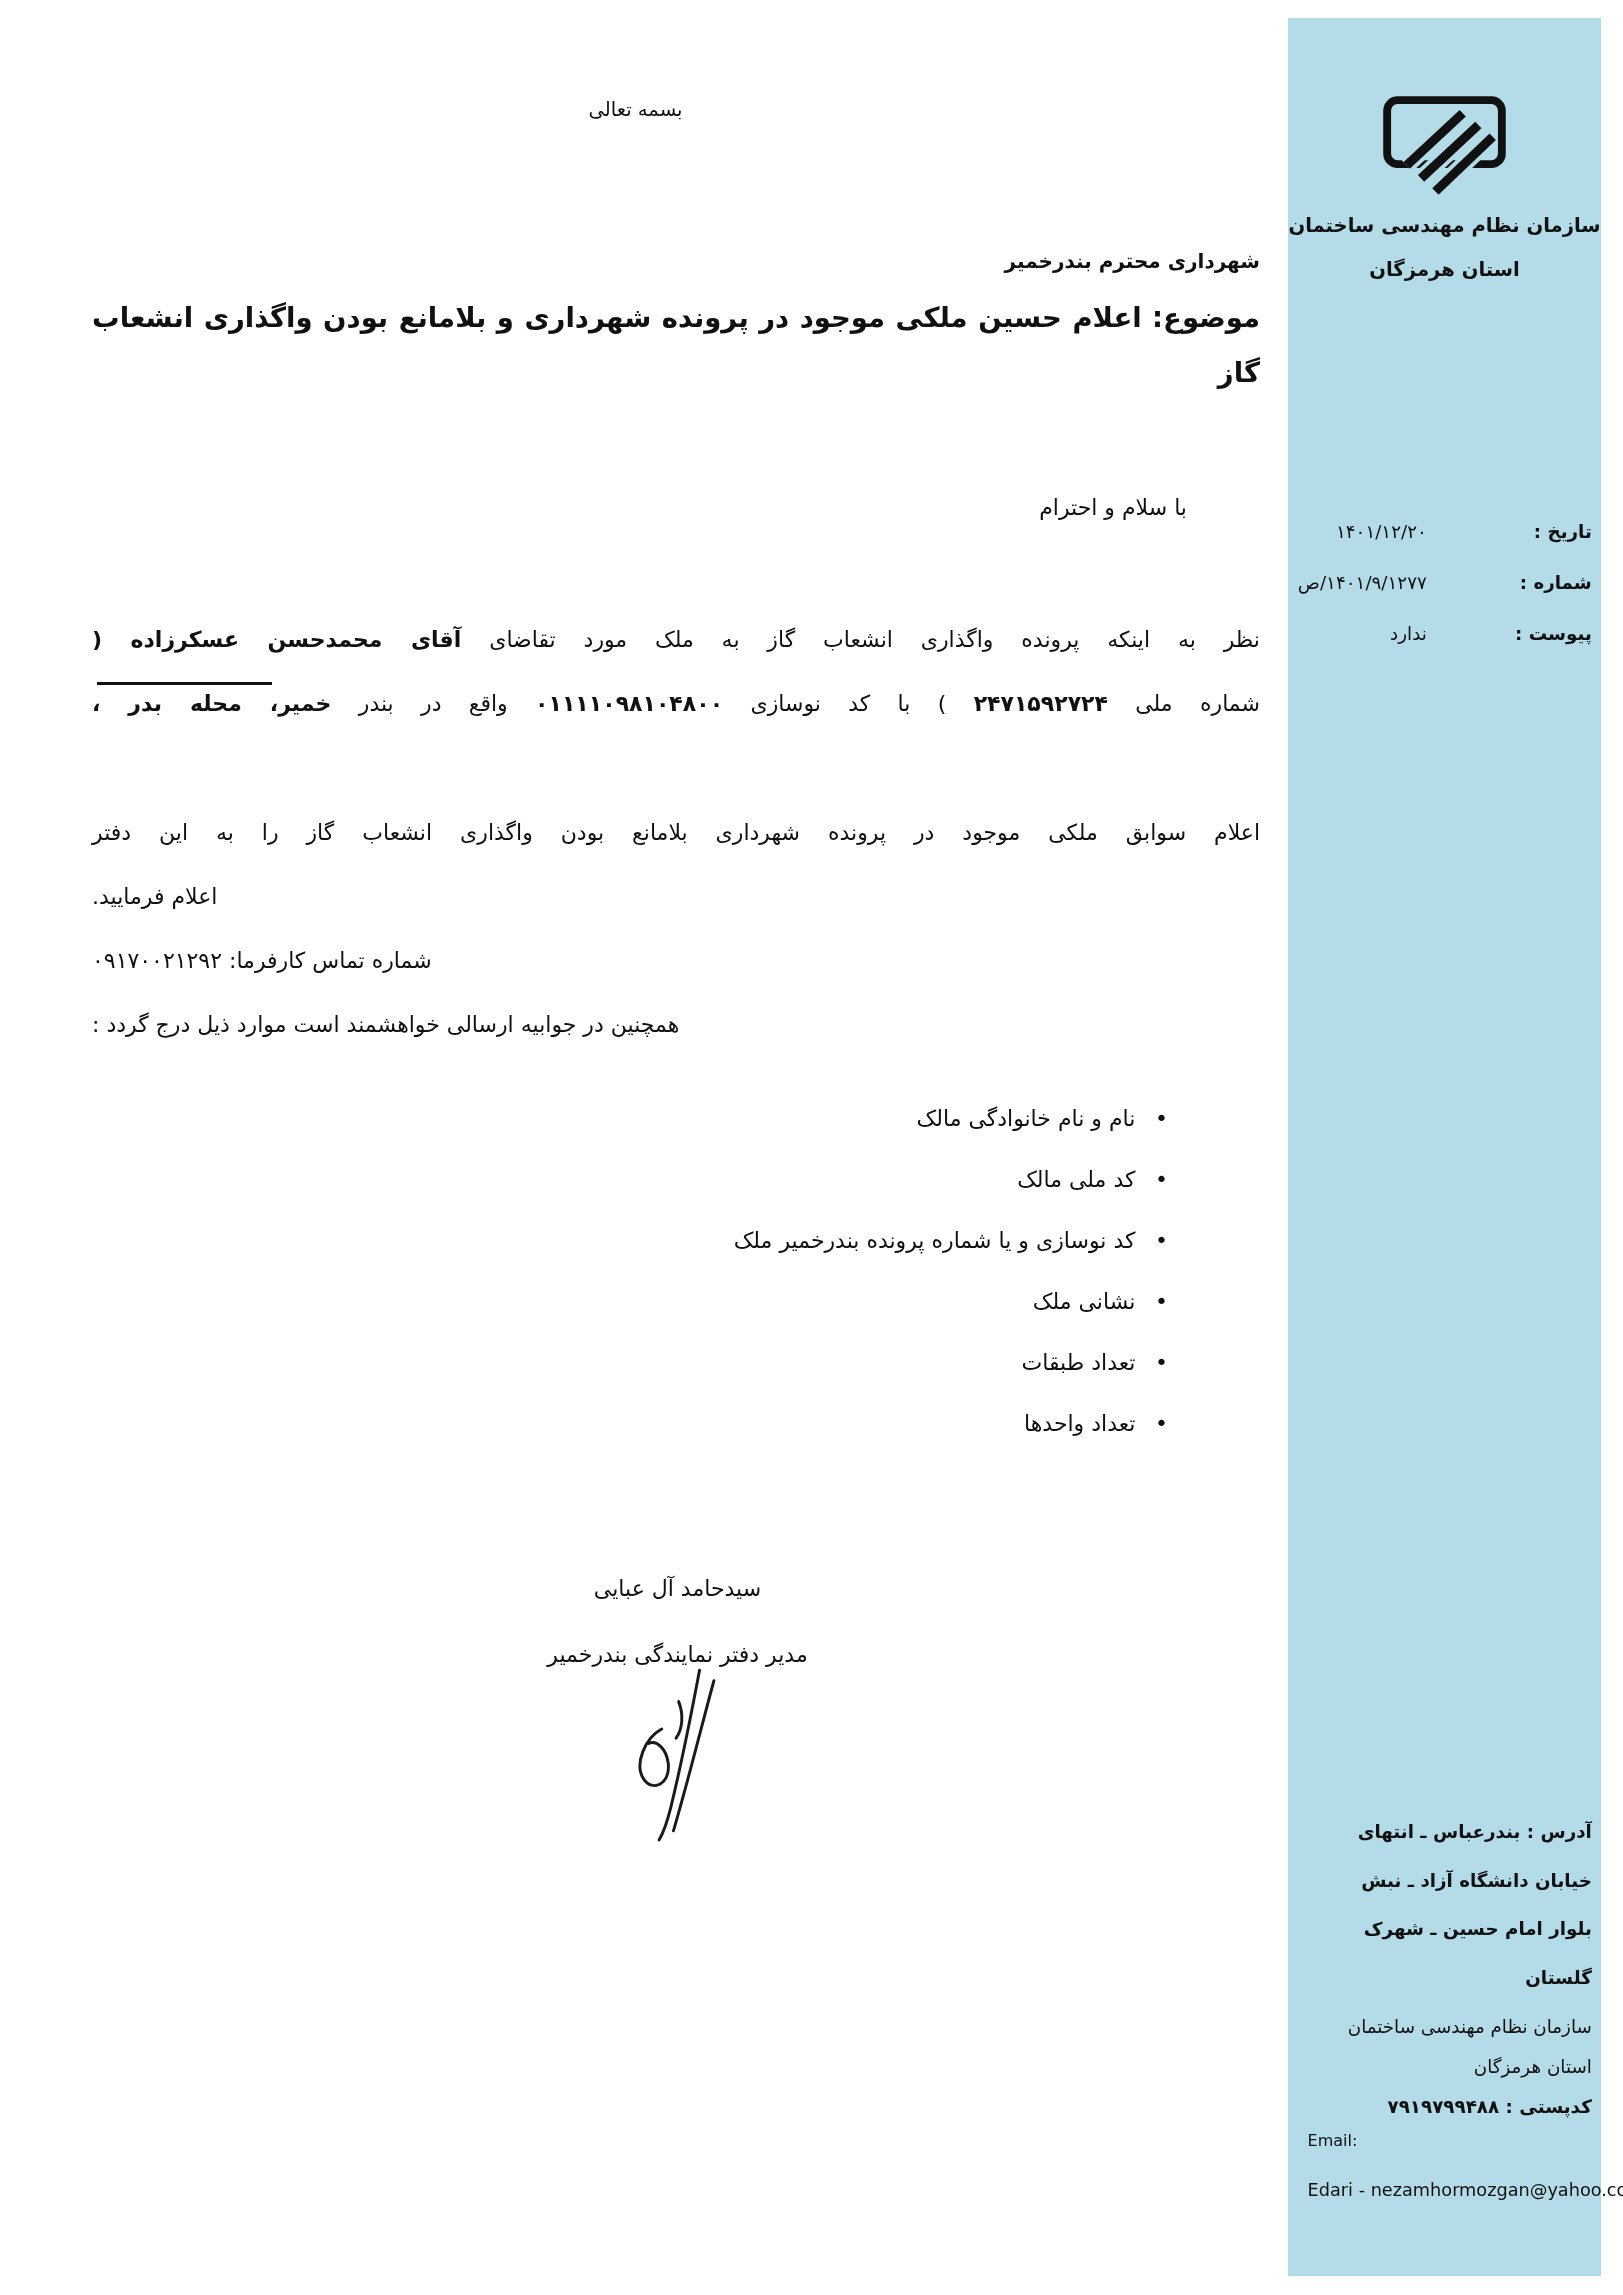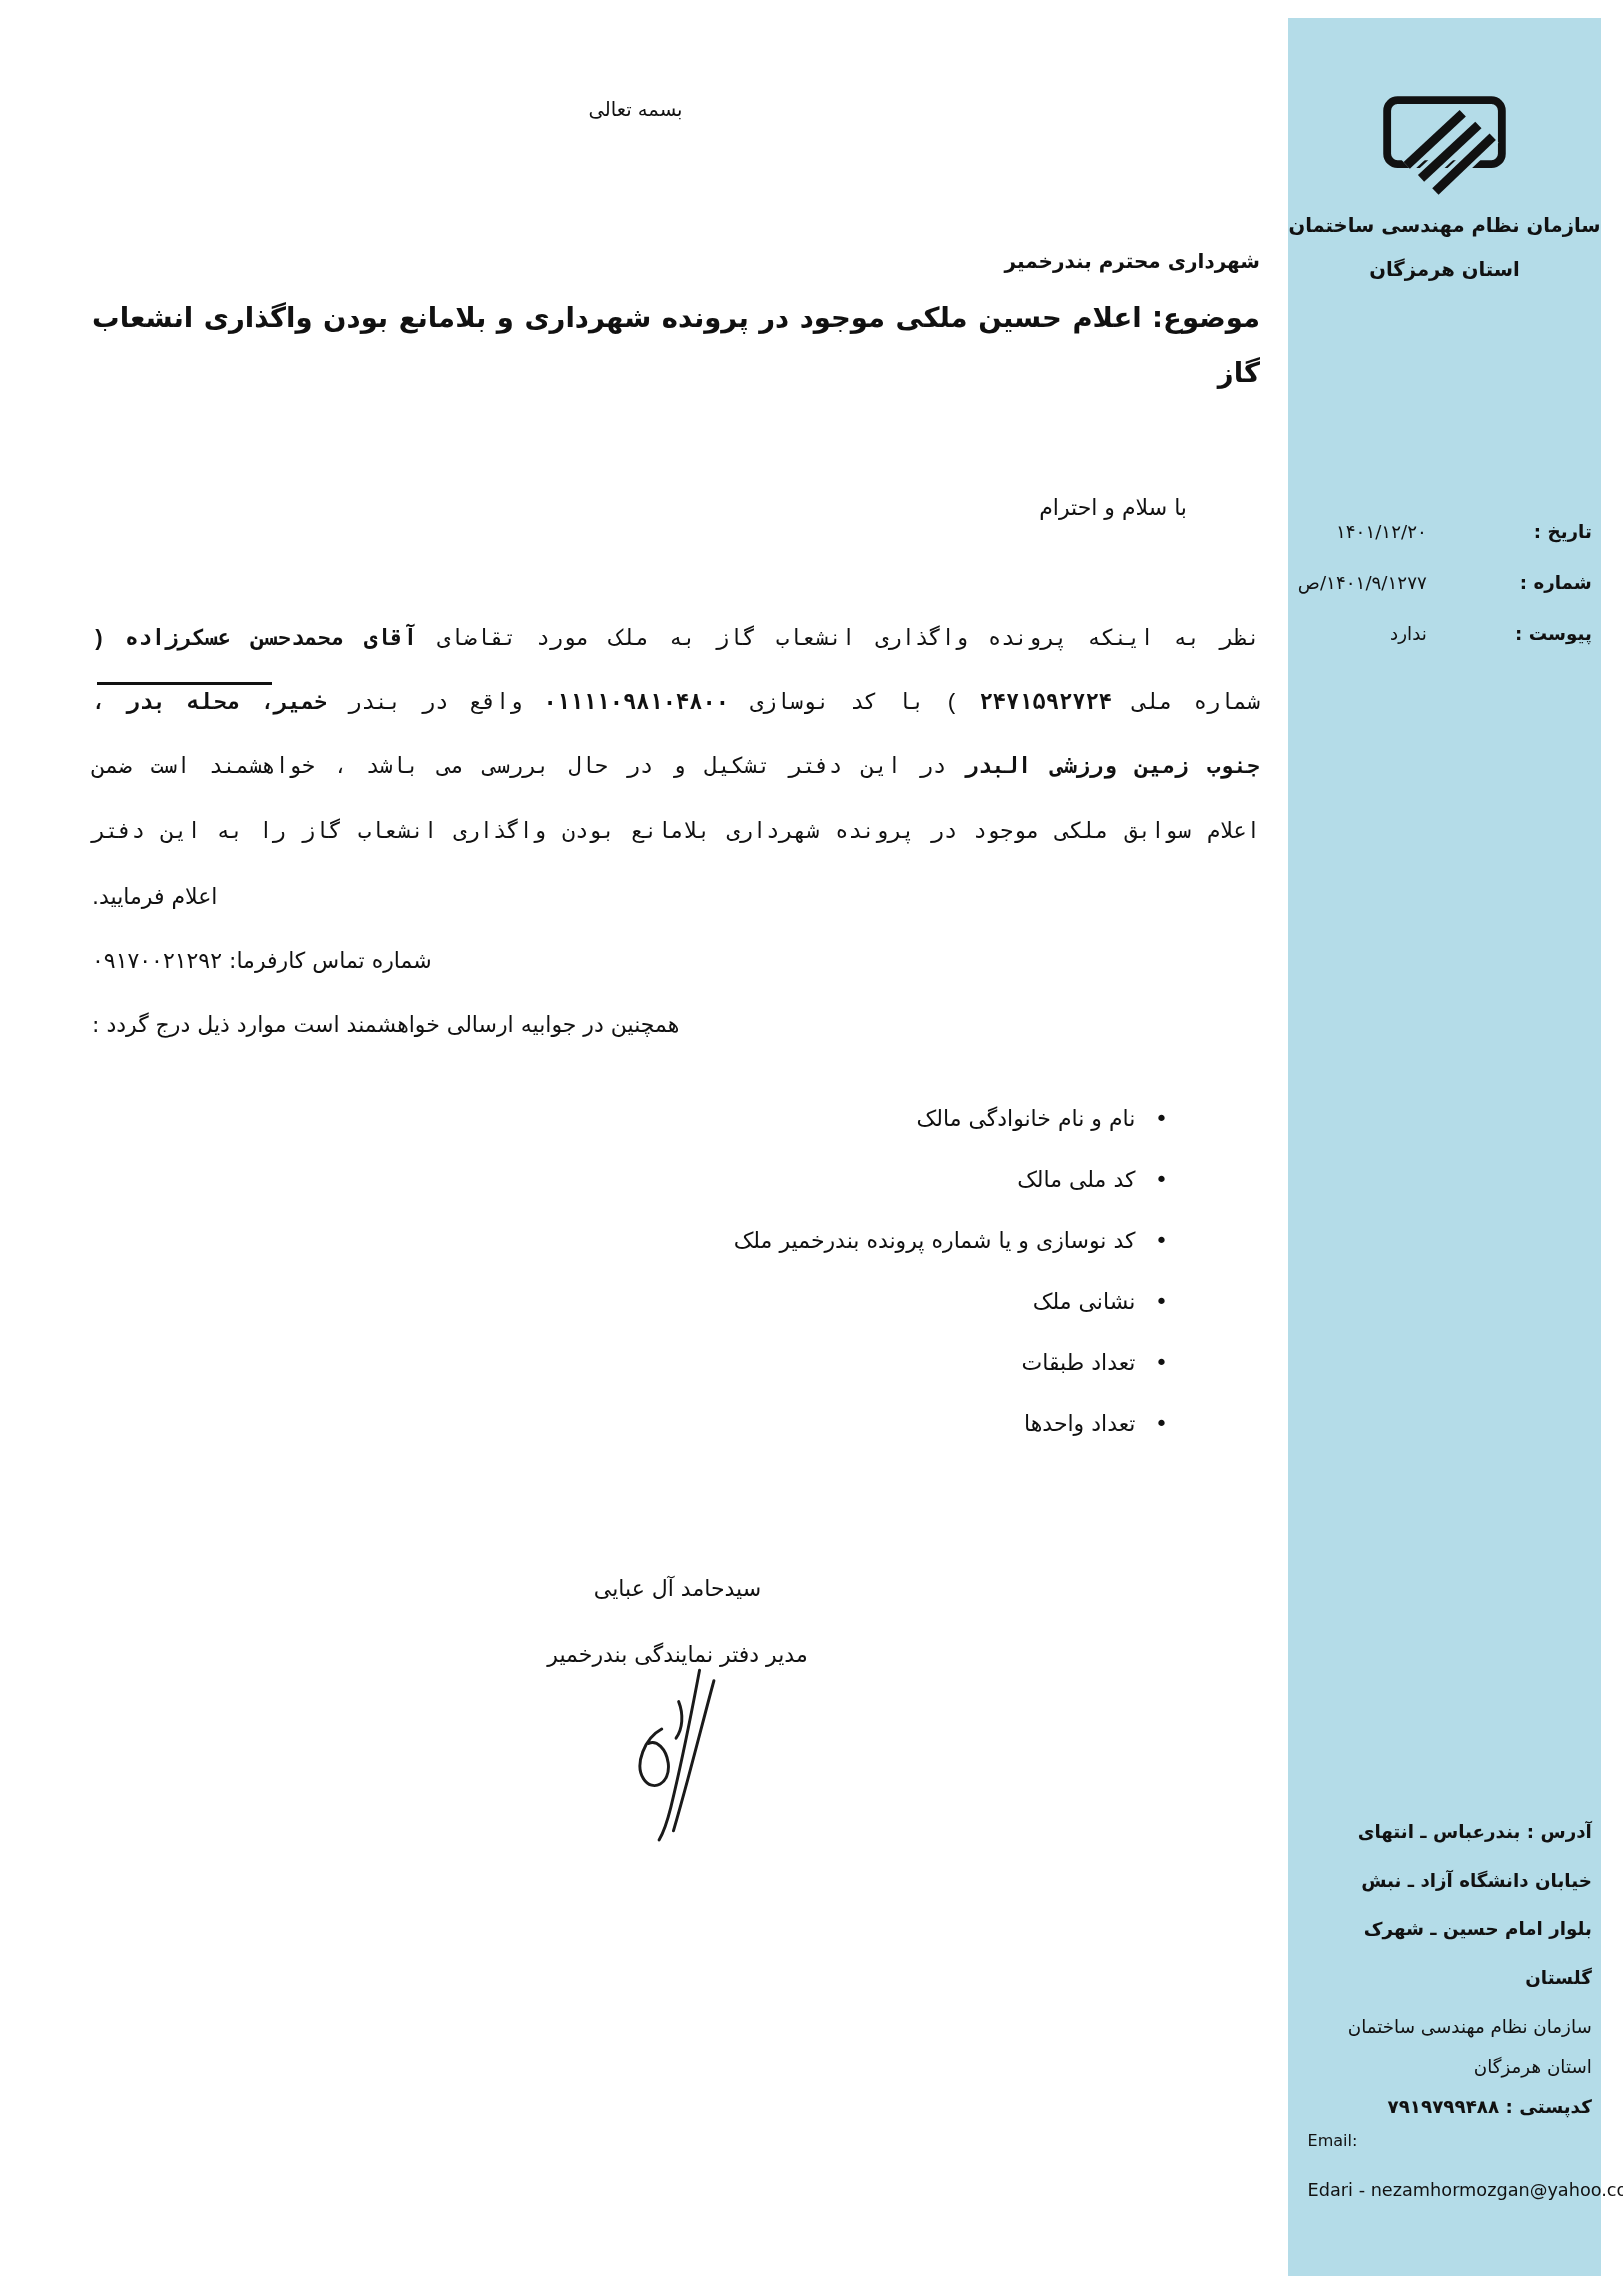--- a/index.html
+++ b/index.html
@@ -10,21 +10,21 @@
     padding-left:28px;
   }
   .main{position:absolute;left:92px;top:0;width:1168px;height:100%;}
   .bismillah{position:absolute;top:98px;left:432px;width:223px;text-align:center;font-size:19.6px;}
   .to-line{position:absolute;top:249px;right:0;font-size:20px;font-weight:bold;}
   .subj1{position:absolute;top:301px;right:0;left:0;font-size:27.5px;font-weight:bold;
          text-align:justify;text-align-last:justify;}
   .subj2{position:absolute;top:356px;right:0;font-size:27.5px;font-weight:bold;}
   .salut{position:absolute;top:495px;right:73px;font-size:22px;}
   .pl{position:absolute;right:0;left:0;font-size:22px;line-height:1.5;}
-  .just{text-align:justify;text-align-last:justify;font-family:Liberation Mono, monospace;}
+  .just{text-align:justify;text-align-last:justify;}
   .ra{text-align:left;}
   .b{font-weight:bold;}
   .t1{top:623px}.t2{top:687px}.t3{top:751px}.t4{top:816px}
   .t5{top:880px}.t6{top:944px}.t7{top:1008px}
   .name-underline{position:absolute;left:5.2px;top:682px;width:175px;height:3.3px;background:#111;}
   .blist{position:absolute;top:1088px;right:92px;}
   .bitem{display:flex;align-items:center;gap:19.6px;height:61px;font-size:22px;}
   .dot{font-size:22px;line-height:1;}
   .sig-name{position:absolute;top:1576px;left:412px;width:347px;text-align:center;font-size:22px;}
   .sig-role{position:absolute;top:1642px;left:412px;width:347px;text-align:center;font-size:22px;}
@@ -62,21 +62,20 @@
     <div class="subj2">گاز</div>
 
     <div class="salut">با سلام و احترام</div>
 
     <div class="pl just t1"><span>نظر به اینکه پرونده واگذاری انشعاب گاز به ملک مورد تقاضای </span><span class="b">آقای محمدحسن عسکرزاده (</span></div>
 
     <div class="name-underline"></div>
 
     <div class="pl just t2"><span>شماره ملی </span><span class="b">۲۴۷۱۵۹۲۷۲۴</span><span> ) با کد نوسازی </span><span class="b">۰۱۱۱۱۰۹۸۱۰۴۸۰۰</span><span> واقع در بندر </span><span class="b">خمیر، محله بدر ،</span></div>
 
-    <div class="pl just t3"><span class="b">جنوب زمین ورزشی البدر</span><span> در این دفتر تشکیل و در حال بررسی می باشد ، خواهشمند است ضمن</span></div>
 
     <div class="pl just t4">اعلام سوابق ملکی موجود در پرونده شهرداری بلامانع بودن واگذاری انشعاب گاز را به این دفتر</div>
 
     <div class="pl ra t5">اعلام فرمایید.</div>
 
     <div class="pl ra t6"><span>شماره تماس کارفرما: </span><span>۰۹۱۷۰۰۲۱۲۹۲</span></div>
 
     <div class="pl ra t7">همچنین در جوابیه ارسالی خواهشمند است موارد ذیل درج گردد :</div>
 
     <div class="blist">

